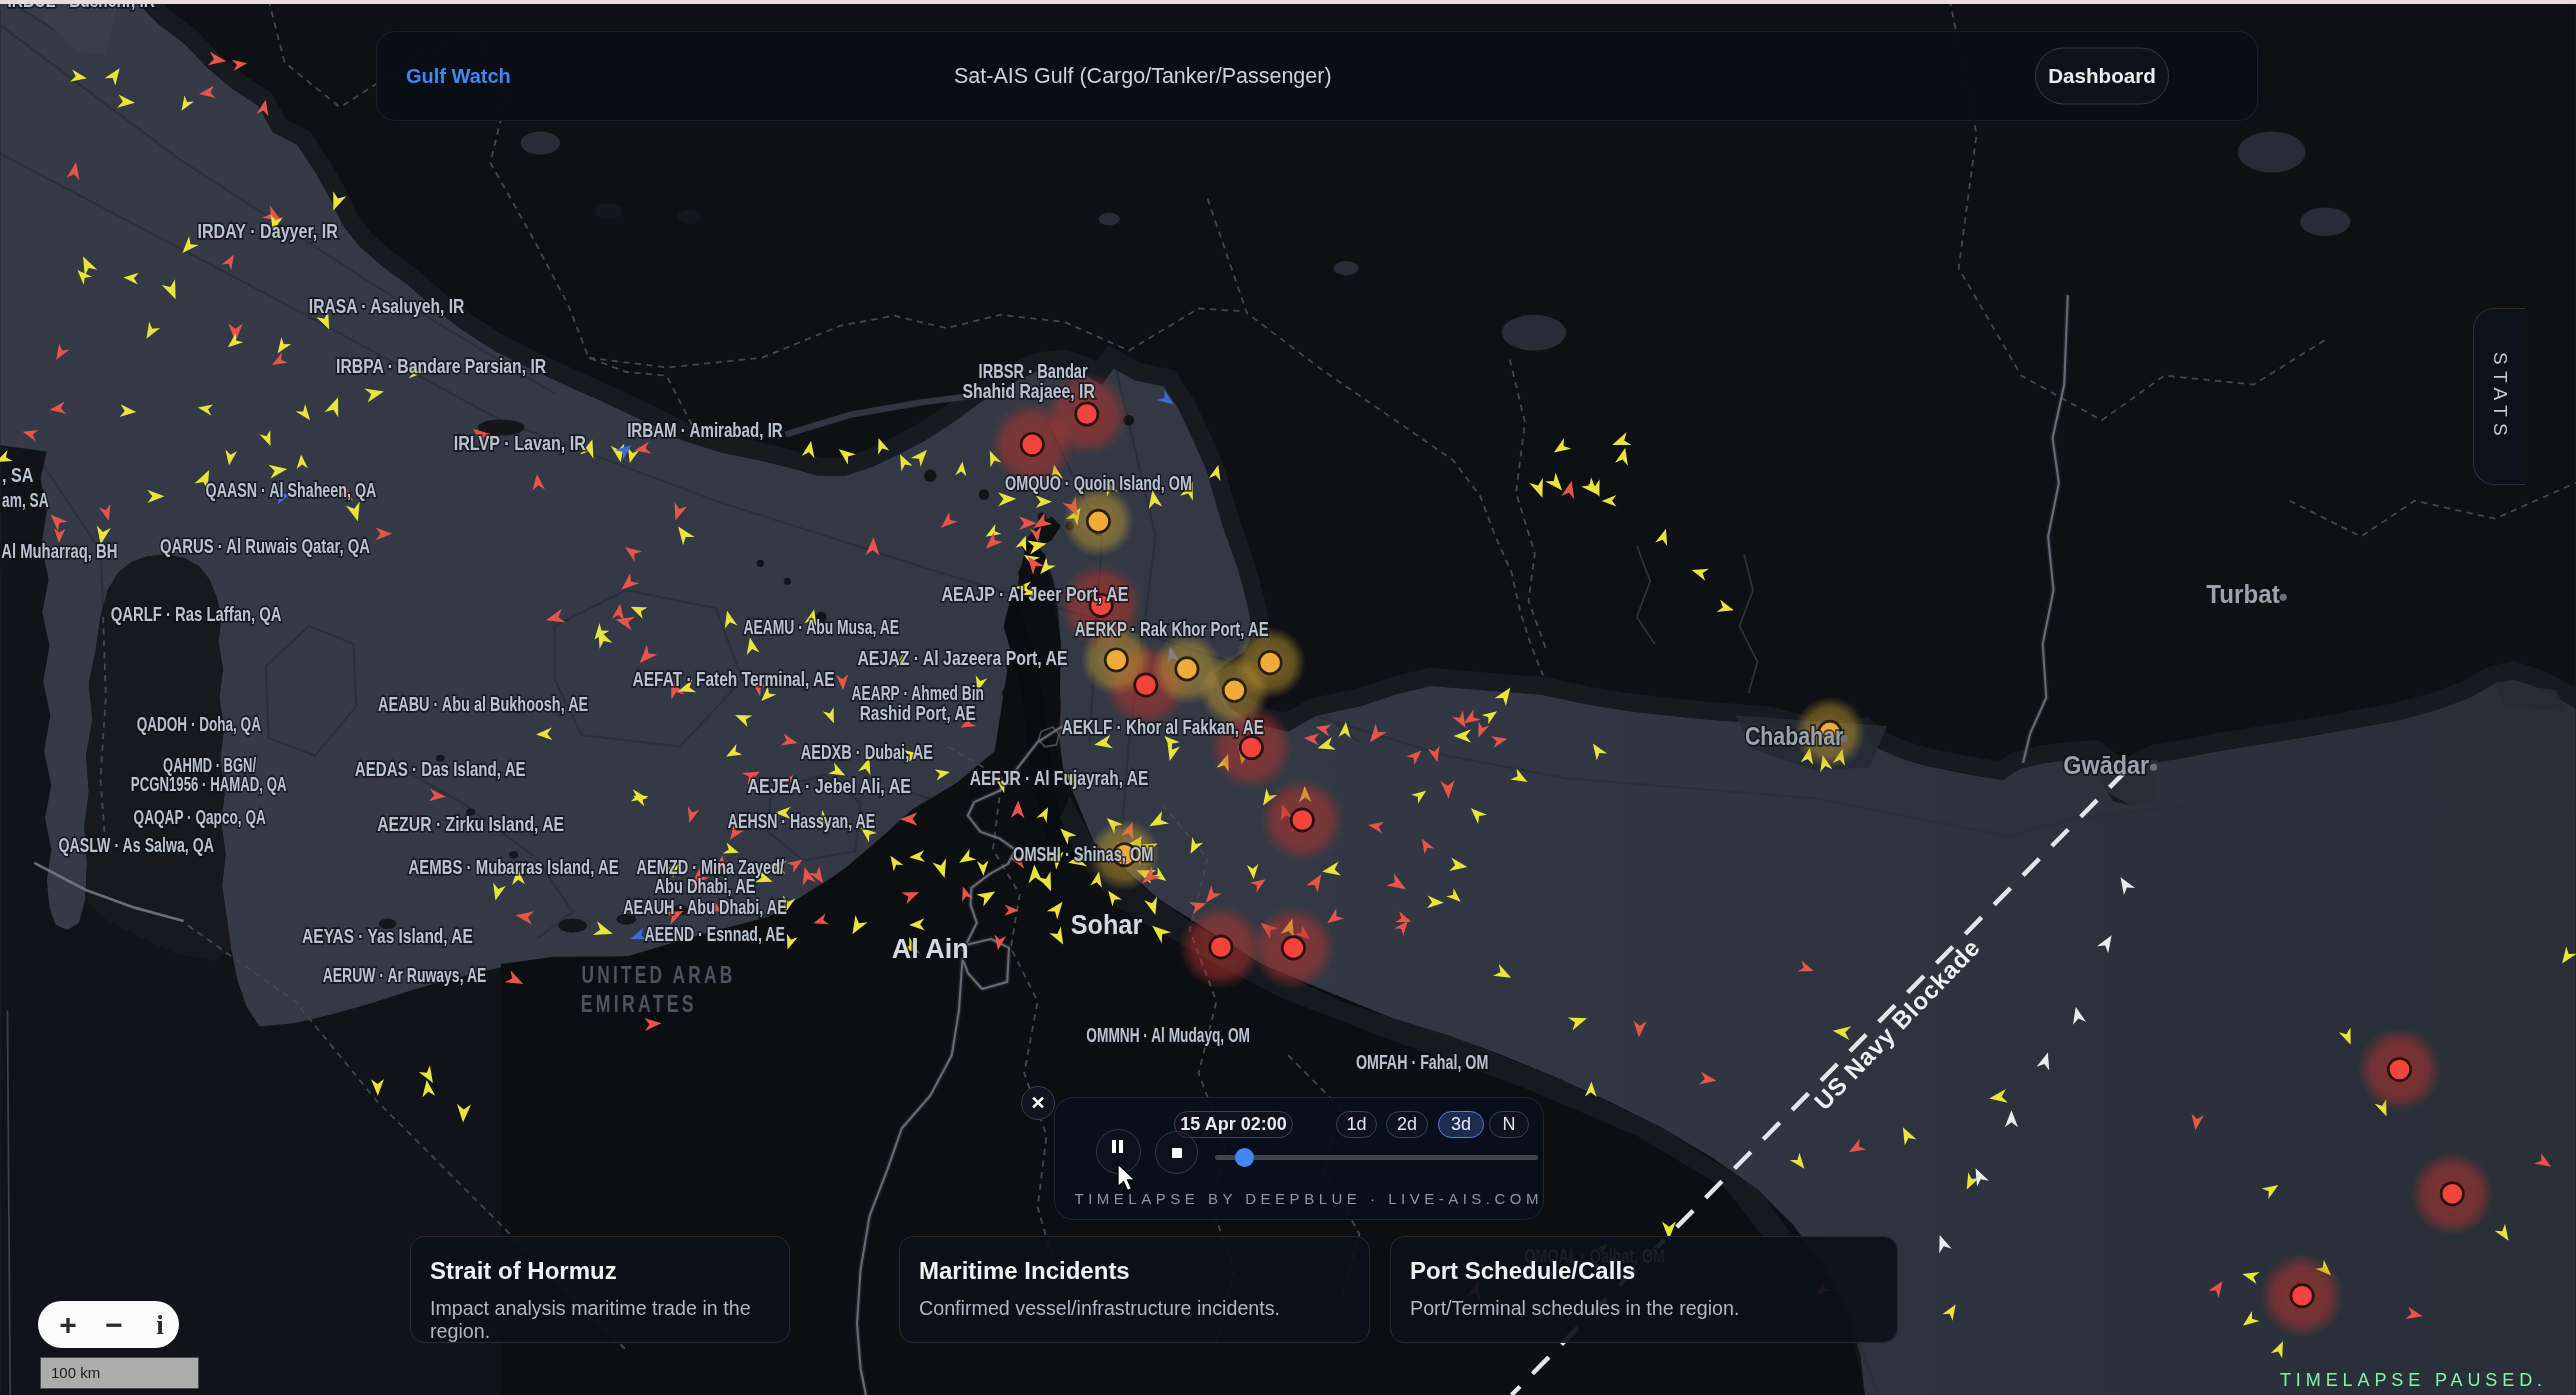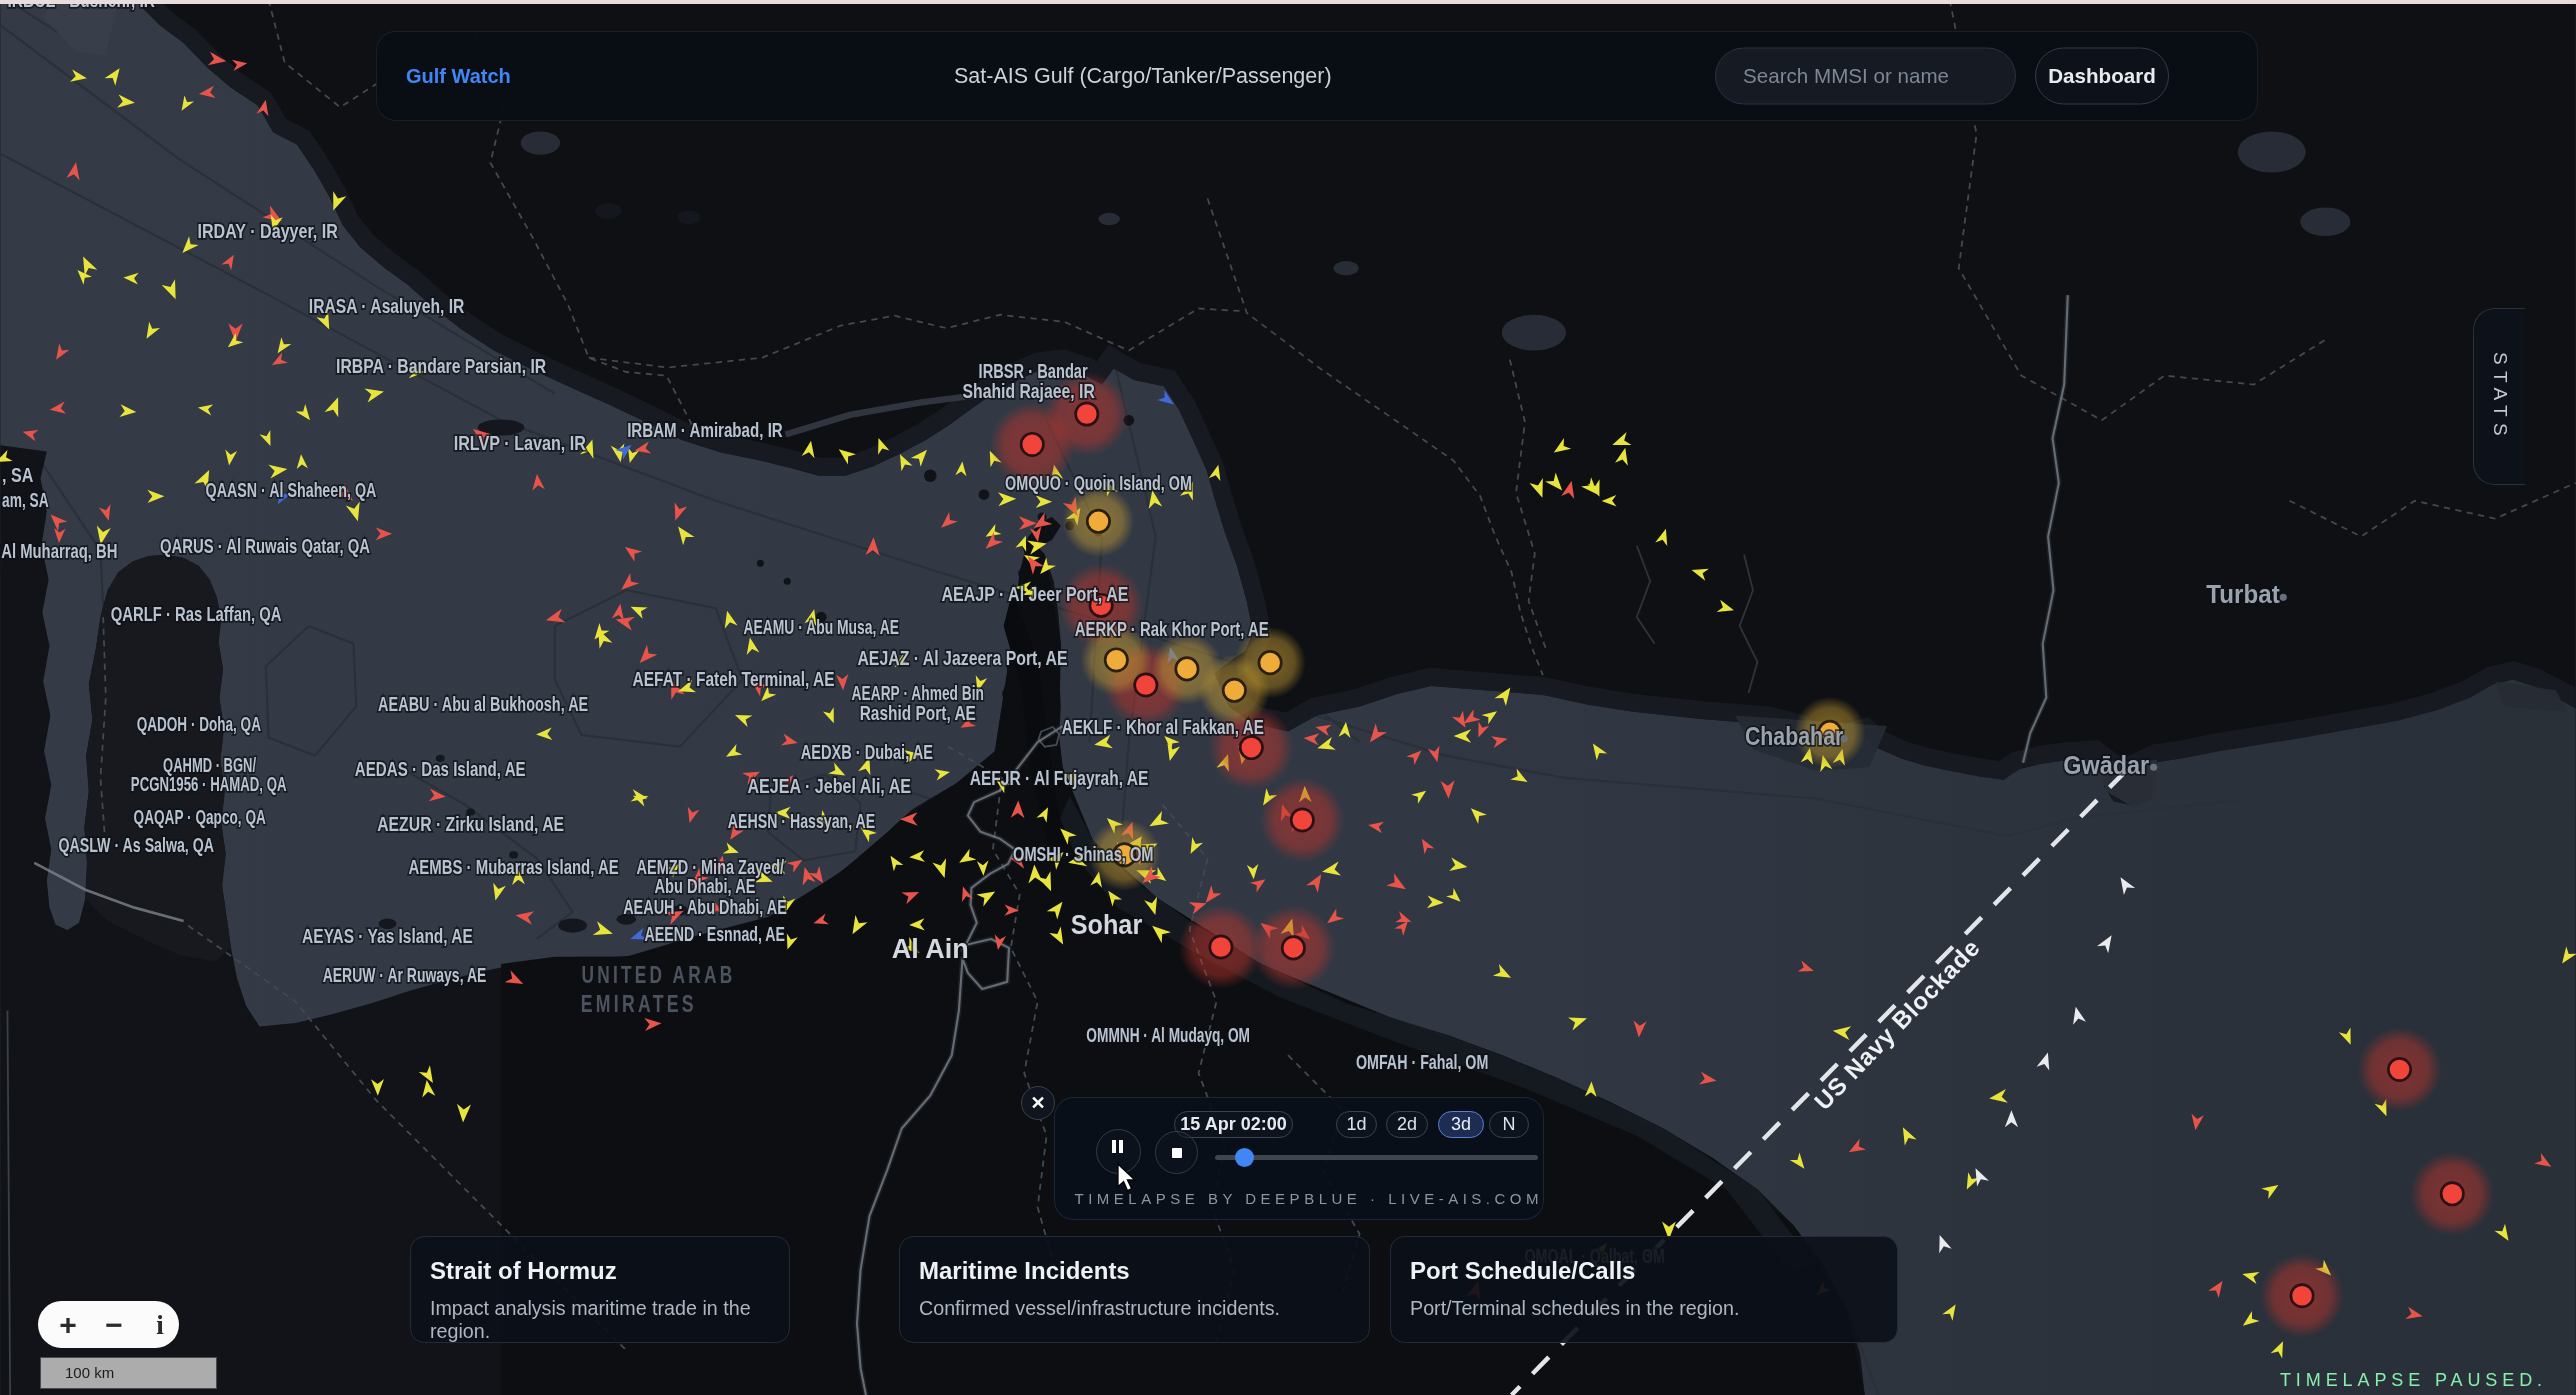--- a/index.html
+++ b/index.html
@@ -15,21 +15,21 @@
 #tl{left:1054px;top:1097px;width:490px;height:123px;background:rgba(10,15,25,0.93);border:1.8px solid rgba(62,86,130,0.32);border-radius:19.7px;z-index:22}
 #tlx{left:1021px;top:1086px;width:34px;height:34px;border-radius:50%;background:#10151f;border:0.9px solid #39404d;color:#fff;font-size:18px;font-weight:bold;text-align:center;line-height:32px;z-index:23}
 .pill{position:absolute;height:27px;border-radius:13.4px;border:1.8px solid #3c4452;color:#dfe3ea;font-size:18px;text-align:center;line-height:24px;background:rgba(18,24,34,0.5)}
 .cbtn{position:absolute;border-radius:50%;border:1.8px solid #323b49;background:rgba(18,23,33,0.4)}
 #brand{position:absolute;left:0;right:0;bottom:11.6px;text-align:right;font-size:15px;letter-spacing:4.5px;color:#8d95a1;white-space:nowrap}
 .card{position:absolute;top:1236px;height:107px;background:rgba(12,16,25,0.92);border:0.9px solid #242b38;border-radius:14.3px;z-index:21;padding:19.7px 0 0 19px}
 .card h3{font-size:24px;font-weight:bold;color:#eef1f5;margin-bottom:12.5px}
 .card p{font-size:19.7px;color:#aeb6c2}
 #zoomc{left:38px;top:1301px;width:141px;height:47px;background:#fbfbfb;border-radius:24px;z-index:21}
 #zoomc span{position:absolute;top:50%;transform:translate(-50%,-50%);color:#2b2b2b;font-weight:bold}
-#scale{left:40px;top:1357px;width:177px;height:32px;background:rgba(200,200,200,0.85);border:1.8px solid #4a4a4a;z-index:21;font-size:15px;color:#1c1c1c;line-height:29px;padding-left:24px}
+#scale{left:40px;top:1357px;width:159px;height:32px;background:rgba(200,200,200,0.85);border:1.8px solid #4a4a4a;z-index:21;font-size:15px;color:#1c1c1c;line-height:29px;padding-left:10px}
 #paused{right:29px;top:1370px;font-size:18px;letter-spacing:4.9px;color:#86efac;z-index:21}
 </style></head>
 <body>
 <svg width="2576" height="1395" viewBox="0 0 2880 1560" xmlns="http://www.w3.org/2000/svg" style="position:absolute;top:0;left:0">
 <defs>
 <linearGradient id="sea" x1="0" y1="0" x2="1" y2="0">
  <stop offset="0" stop-color="#353b46"></stop>
  <stop offset="0.45" stop-color="#333944"></stop>
  <stop offset="0.62" stop-color="#313742"></stop>
  <stop offset="0.78" stop-color="#2d333d"></stop>
@@ -512,21 +512,20 @@
 <circle cx="2062" cy="826" r="4" fill="#6a7079"></circle>
 <circle cx="2408" cy="858" r="4" fill="#6a7079"></circle>
 <circle cx="2553" cy="668" r="4" fill="#6a7079"></circle>
 <text x="736" y="1092" font-family="Liberation Sans, sans-serif" font-size="27" font-weight="bold" fill="#4c535d" text-anchor="middle" dominant-baseline="middle" letter-spacing="5" textLength="172" lengthAdjust="spacingAndGlyphs" style="paint-order:stroke;stroke:rgba(13,16,22,0.75);stroke-width:4px">UNITED ARAB</text>
 <text x="714" y="1125" font-family="Liberation Sans, sans-serif" font-size="27" font-weight="bold" fill="#4c535d" text-anchor="middle" dominant-baseline="middle" letter-spacing="5" textLength="130" lengthAdjust="spacingAndGlyphs" style="paint-order:stroke;stroke:rgba(13,16,22,0.75);stroke-width:4px">EMIRATES</text>
 </svg>
 <div id="topstrip" class="abs"></div>
 <div id="hdr" class="abs">
   <span class="title">Gulf Watch</span>
   <span class="sub">Sat-AIS Gulf (Cargo/Tanker/Passenger)</span>
-  <div id="search">Search MMSI or name</div>
   <div id="dash">Dashboard</div>
 </div>
 <div id="stats" class="abs">
     <span>STATS</span>
   </div>
 <div id="tlx" class="abs">✕</div>
 <div id="tl" class="abs">
   <div class="pill" style="left:119px;top:12.5px;width:119px;color:#e6e9ee;font-weight:bold">15 Apr 02:00</div>
   <div class="pill" style="left:281px;top:12.5px;width:41px">1d</div>
   <div class="pill" style="left:331px;top:12.5px;width:42px">2d</div>

